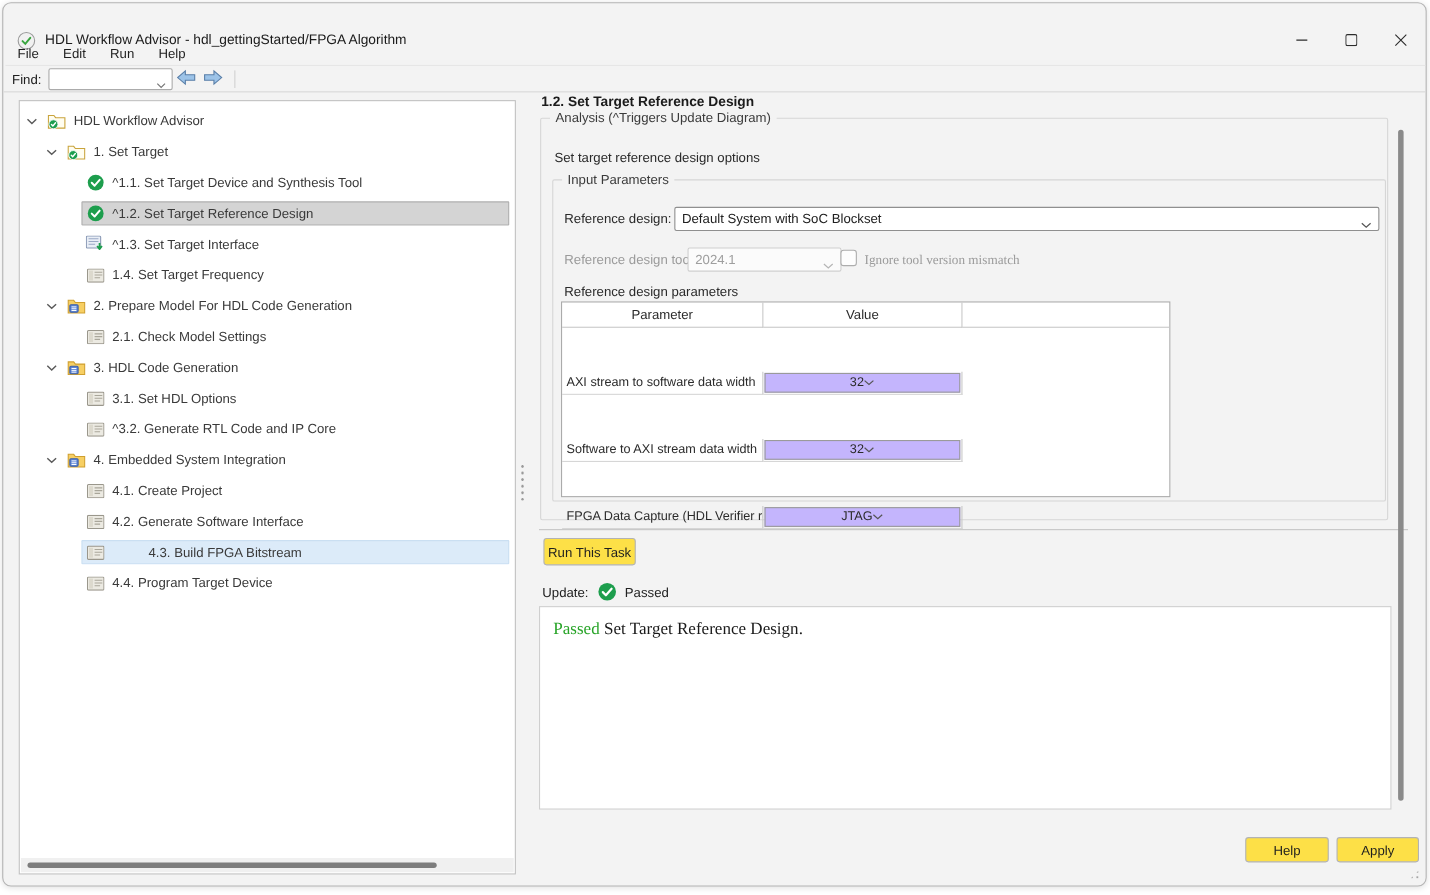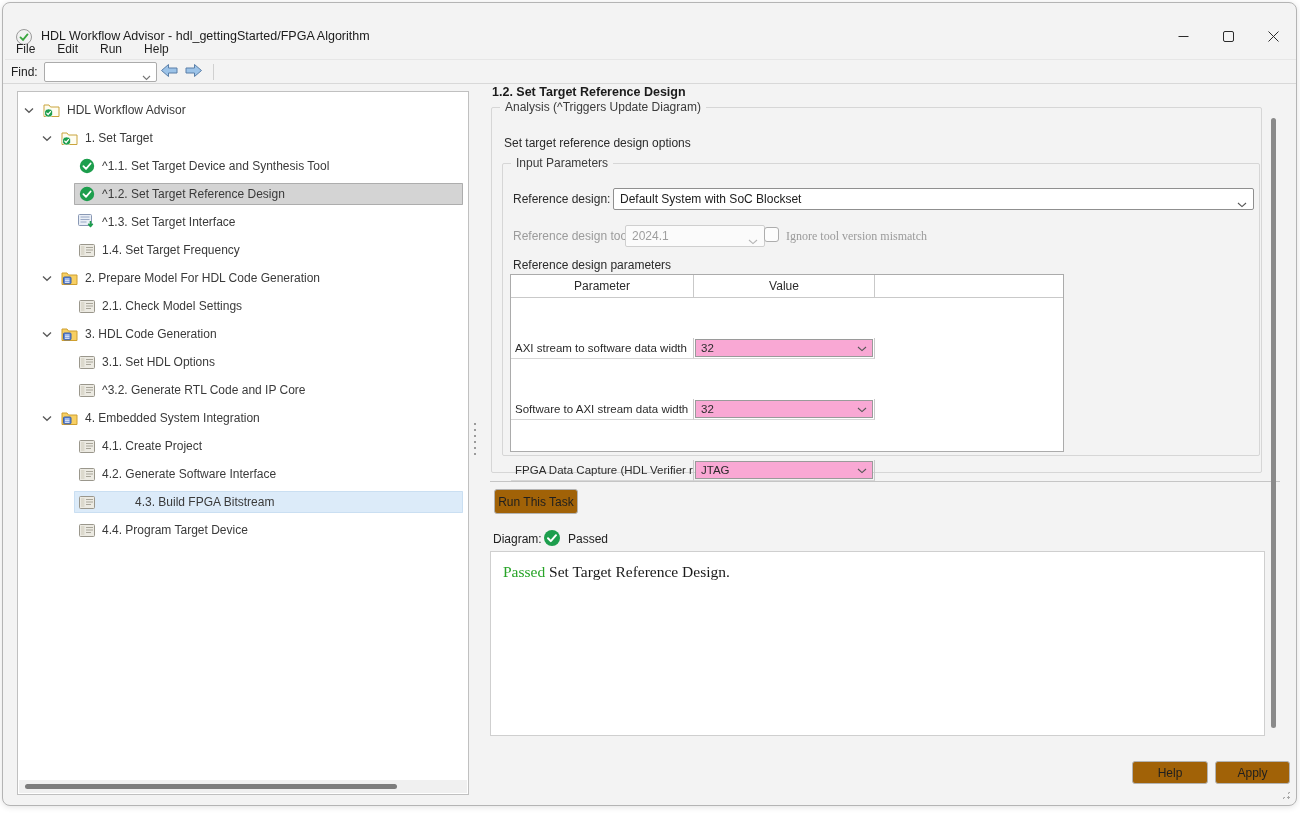--- a/index.html
+++ b/index.html
@@ -64,24 +64,24 @@
   .cb-label { position:absolute; font-size:12px; white-space:nowrap; }
   
   .param-table { position:absolute; left:7px; top:110px; width:554px; height:178px; background:#fff; border:1px solid #ababab; }
   .tbl-header { display:grid; grid-template-columns:183px 181px 1fr; height:23px; }
   .tbl-hcell { display:flex; align-items:center; justify-content:center; font-size:12px; color:#2b2b2b; border-bottom:1px solid #c9c9c9; }
   .tbl-hcell.colline { border-right:1px solid #c9c9c9; }
   .tbl-row { display:grid; grid-template-columns:183px 181px 1fr; height:21px;margin-top:40px; }
   .tbl-cell { position:relative; font-size:11.5px; color:#2b2b2b; overflow:hidden; white-space:nowrap; }
   .tbl-cell.param { display:flex; align-items:center; padding-left:4px; border-right:1px solid #c9c9c9; border-bottom:1px solid #d6d6d6; }
   .tbl-cell.value { border-right:1px solid #c9c9c9; border-bottom:1px solid #d6d6d6; }
-  .cell-combo { position:absolute; left:1px; top:1px; right:1px; bottom:1px; border:1px solid #9a9a9a; background:#f9a8d4; display:flex; align-items:center; justify-content:space-between; padding:0 5px; font-size:11.5px; }
+  .cell-combo { position:absolute; left:1px; top:1px; right:1px; bottom:1px; border:1px solid #9a9a9a; background:#c4b5fd; display:flex; align-items:center; justify-content:center; padding:0 5px; font-size:11.5px; }
   
   .panel-sep { position:absolute; left:0; top:396px; width:790px; height:1px; background:#c5c5c5; }
-  .btn { background:#a16207; border:1px solid #b3b3b3; border-radius:3px; font-size:12px; color:#1f1f1f; display:flex; align-items:center; justify-content:center; font-family:inherit; }
+  .btn { background:#fde047; border:1px solid #b3b3b3; border-radius:3px; font-size:12px; color:#1f1f1f; display:flex; align-items:center; justify-content:center; font-family:inherit; }
   .run-btn { position:absolute; left:4px; top:404px; width:84px; height:25px; }
   .result-label { position:absolute; left:3px; top:447px; font-size:12px; }
   .result-icon { position:absolute; left:53px; top:444px; width:18px; height:18px; }
   .result-status { position:absolute; left:78px; top:447px; font-size:12px; color:#222; }
   .result-box { position:absolute; left:0; top:466px; width:775px; height:185px; background:#fff; border:1px solid #cfcfcf; padding:11px 12px; font-family:"Liberation Serif","DejaVu Serif",serif; font-size:15.5px; color:#1a1a1a; }
   .passed-word { color:var(--passed-text-green,#28a428); }
   .help-btn { position:absolute; left:642px; top:676px; width:76px; height:23px; }
   .apply-btn { position:absolute; left:725px; top:676px; width:75px; height:23px; }
   .vscroll-thumb { position:absolute; left:781px; top:33px; width:5px; height:610px; border-radius:3px; background:#8a8a8a; }
   .resize-grip { position:absolute; right:5px; bottom:5px; width:10px; height:10px;
@@ -446,21 +446,21 @@
               <div class="tbl-cell"></div>
             </div>
           </div>
       </div>
     </div>
 
     <div class="panel-sep"></div>
 
     <button class="btn run-btn">Run This Task</button>
 
-    <span class="result-label">Diagram:</span>
+    <span class="result-label">Update:</span>
     <span class="result-icon">
       <svg width="18" height="18" viewBox="0 0 18 18">
           <circle cx="9" cy="9" r="8" fill="#1d9e4d"></circle>
           <path d="M5 9.3 L7.8 12.1 L13 6.2" stroke="#fff" stroke-width="2" fill="none" stroke-linecap="round" stroke-linejoin="round"></path>
         </svg>
     </span>
     <span class="result-status">Passed</span>
 
     <div class="result-box">
       <span class="passed-word">Passed</span><span> Set Target Reference Design.</span>

